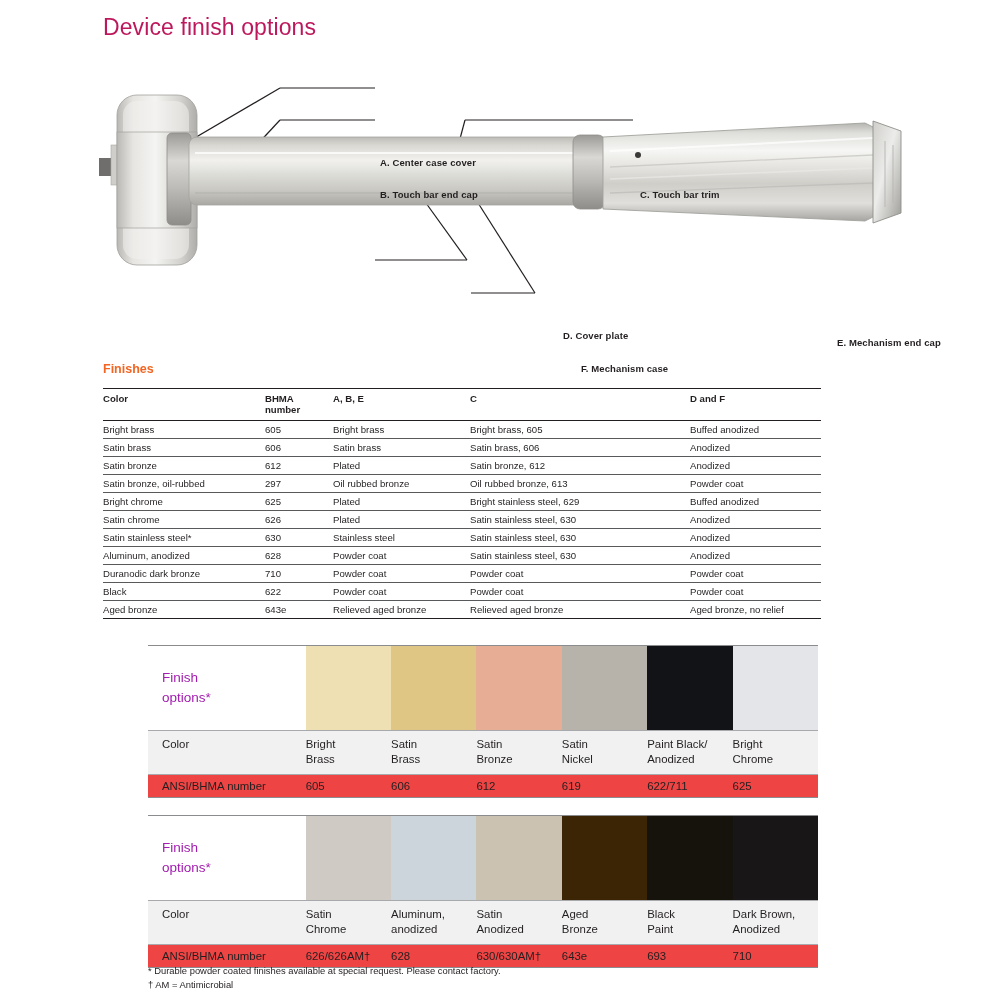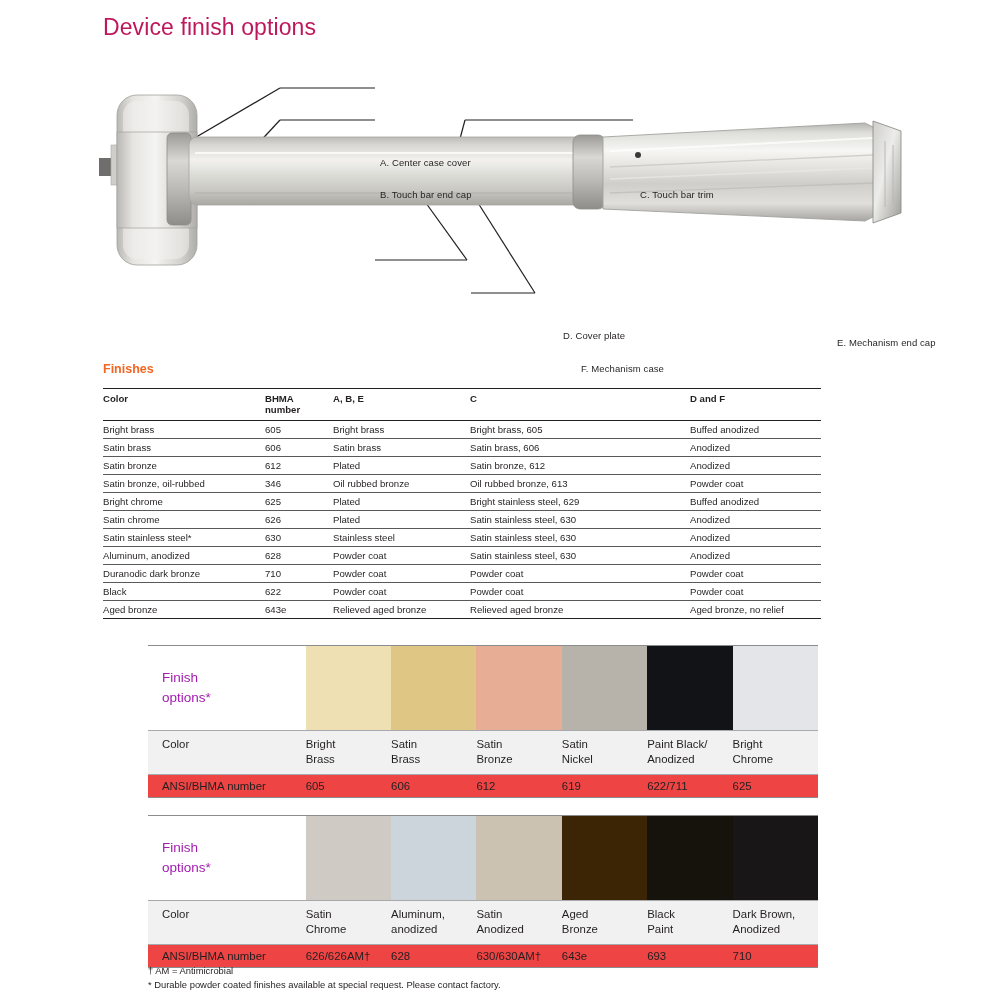--- a/index.html
+++ b/index.html
@@ -18,21 +18,21 @@
     font-size: 23px; font-weight: 400; letter-spacing: .1px;
     color: #be185d;
   }
 
   
   .device-wrap { position: absolute; left: 95px; top: 75px; width: 830px; height: 240px; }
   .device-svg { display:block; }
 
   .callout {
     position: absolute;
-    font-size: 9.5px; font-weight: 400; color: #231f20;
+    font-size: 9.5px; font-weight: 700; color: #231f20;
     letter-spacing: .1px; white-space: nowrap; text-align: center;
   }
   .c-a { left: 285px; top: 82px; }
   .c-b { left: 285px; top: 114px; }
   .c-c { left: 545px; top: 114px; }
   .c-d { left: 468px; top: 255px; }
   .c-e { left: 716px; top: 262px; padding-left: 26px; }
   .c-f { left: 486px; top: 288px; }
 
   
@@ -239,21 +239,21 @@
         </tr>
         <tr>
           <td class="col-color">Satin bronze</td>
           <td class="col-bhma">612</td>
           <td class="col-abe">Plated</td>
           <td class="col-c">Satin bronze, 612</td>
           <td class="col-df">Anodized</td>
         </tr>
         <tr>
           <td class="col-color">Satin bronze, oil-rubbed</td>
-          <td class="col-bhma">346</td>
+          <td class="col-bhma">297</td>
           <td class="col-abe">Oil rubbed bronze</td>
           <td class="col-c">Oil rubbed bronze, 613</td>
           <td class="col-df">Powder coat</td>
         </tr>
         <tr>
           <td class="col-color">Bright chrome</td>
           <td class="col-bhma">625</td>
           <td class="col-abe">Plated</td>
           <td class="col-c">Bright stainless steel, 629</td>
           <td class="col-df">Buffed anodized</td>
@@ -367,17 +367,17 @@
           <td class="cell-pad">628</td>
           <td class="cell-pad">630/630AM†</td>
           <td class="cell-pad">643e</td>
           <td class="cell-pad">693</td>
           <td class="cell-pad">710</td>
         </tr>
     </tbody>
   </table>
 
   <div class="footnotes">
+    <div class="fn-line">* Durable powder coated finishes available at special request. Please contact factory.</div>
     <div class="fn-line">† AM = Antimicrobial</div>
-    <div class="fn-line">* Durable powder coated finishes available at special request. Please contact factory.</div>
   </div>
 
 </div>
 
 </body></html>

